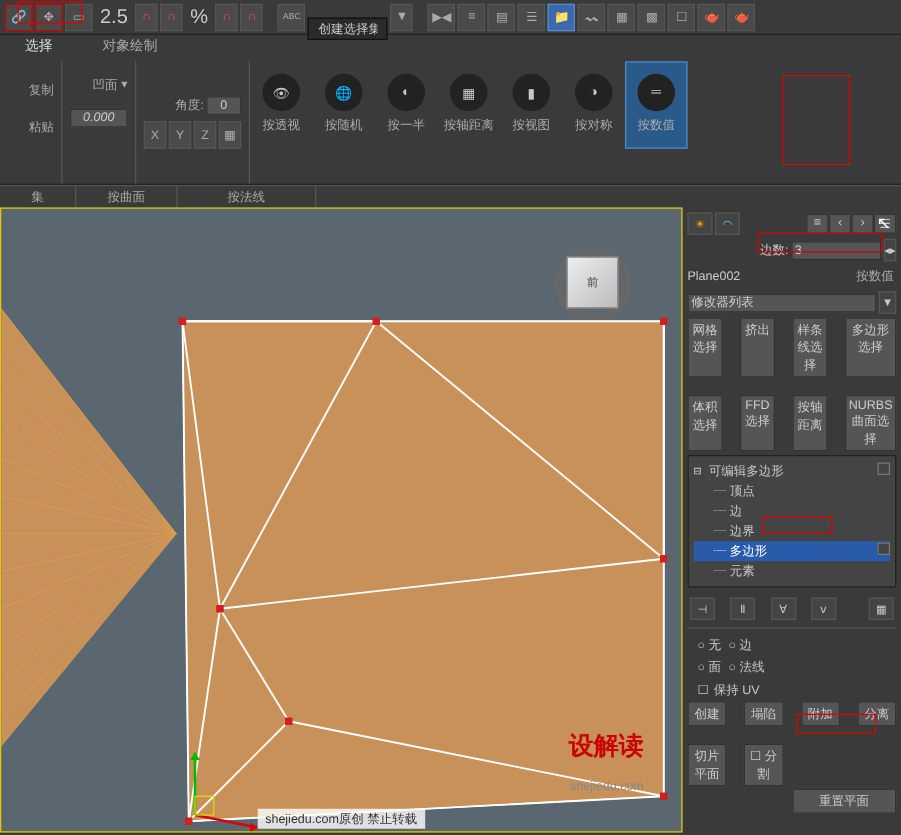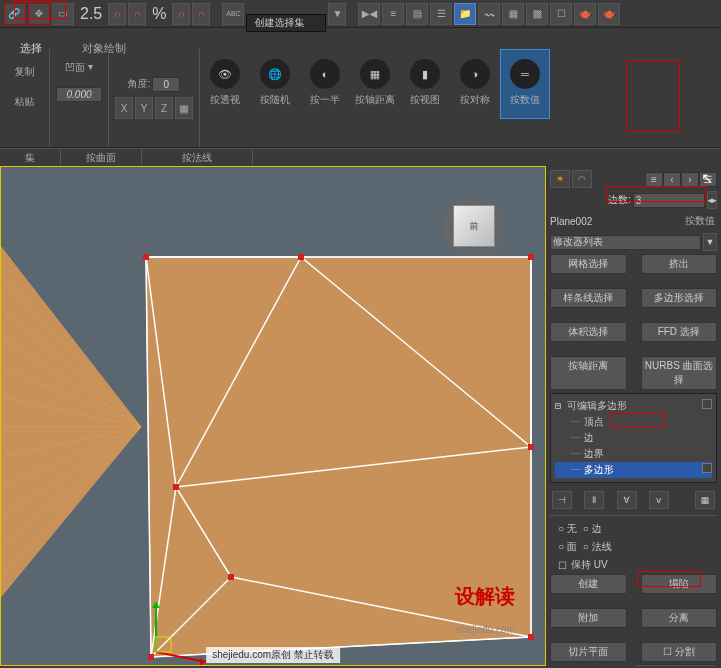--- a/index.html
+++ b/index.html
@@ -1,29 +1,29 @@
 <!DOCTYPE html>
 <html><head>
 <meta charset="utf-8">
 <style>
 * { margin: 0; padding: 0; box-sizing: border-box; }
 body { font-family: "Microsoft YaHei", sans-serif; font-size: 11px; background: #3a3a3a; color: #c8c8c8; width: 721px; height: 668px; overflow: hidden; position: relative; }
 .toolbar-top { background: #3a3a3a; height: 28px; display: flex; align-items: center; gap: 2px; padding: 2px 4px; border-bottom: 1px solid #222; }
 .tb-btn { width: 22px; height: 22px; background: #4a4a4a; border: 1px solid #555; display: flex; align-items: center; justify-content: center; color: #aaa; font-size: 10px; }
 .tb-btn.small { width: 18px; }
 .tb-val { color: #ccc; padding: 0 4px; font-size: 16px; }
-.tb-input { background: #2a2a2a; border: 1px solid #111; color: #ccc; width: 80px; height: 18px; font-size: 10px; padding: 0 7px; margin-top: 19px; }
+.tb-input { background: #2a2a2a; border: 1px solid #111; color: #ccc; width: 64px; height: 18px; font-size: 10px; padding: 0 7px; margin-top: 19px; }
 .tb-red { border: 1px solid #c00; }
 .tb-blue { background: #3a6aaa; border: 1px solid #5a8acc; }
 .ribbon { background: #3a3a3a; height: 120px; display: flex; border-bottom: 1px solid #222; }
 .rib-tabs { position: absolute; top: 29px; left: 0; display: flex; height: 20px; }
-.rib-tab { padding: 12px 20px; color: #aaa; font-size: 11px; }
+.rib-tab { padding: 0 20px; color: #aaa; font-size: 11px; }
 .rib-tab.active { background: #3a3a3a; color: #ddd; }
 .rib-groups { display: flex; margin-top: 21px; }
-.rib-group { border-right: 1px solid #555; padding: 4px 6px; display: flex; flex-direction: column; align-items: center; min-width: 50px; position: relative; }
+.rib-group { border-right: 1px solid #555; padding: 4px 6px; display: flex; flex-direction: column; align-items: flex-end; min-width: 50px; position: relative; }
 .rib-lbl { font-size: 10px; color: #aaa; margin-bottom: 2px; }
 .rib-num { background: #555; border: 1px solid #333; color: #ccc; width: 46px; height: 15px; font-size: 10px; text-align: center; }
 .rib-icons { display: flex; gap: 2px; margin-top: 4px; }
 .rib-bigbtn { width: 50px; height: 70px; display: flex; flex-direction: column; align-items: center; justify-content: center; gap: 4px; padding: 2px; }
 .rib-big-ico { width: 30px; height: 30px; background: #222; border-radius: 15px; display: flex; align-items: center; justify-content: center; }
 .rib-bigbtn.active { background: #2a5a8a; border: 1px solid #4a8acc; }
 .bottom-ribbon { display: flex; height: 18px; background: #3a3a3a; border-top: 1px solid #555; }
 .bot-tab { padding: 2px 25px; font-size: 10px; color: #aaa; border-right: 1px solid #555; }
 .main { display: flex; height: 500px; }
 .viewport { flex: 1; background: #5a6670; position: relative; border: 1px solid #e2c800; overflow: hidden; }
@@ -31,21 +31,21 @@
 .viewcube-ring { position: absolute; top: 30px; right: 40px; width: 62px; height: 62px; border: 8px solid #666; border-radius: 50%; opacity: 0.9; }
 .mesh { position: absolute; top: 80px; left: 0; width: 560px; height: 420px; }
 .panel { width: 175px; background: #3a3a3a; padding: 4px; overflow: hidden; }
 .pnl-row { display: flex; gap: 2px; margin-bottom: 3px; align-items: center; }
 .pnl-ico { width: 20px; height: 18px; background: #444; border: 1px solid #555; display:flex; align-items:center; justify-content:center; font-size:9px; }
 .pnl-nav { display:flex; background:#555; }
 .pnl-nav span { width: 18px; text-align:center; border:1px solid #333; font-size:10px; padding:1px 0; }
 .pnl-label { font-size: 10px; color: #ccc; }
 .pnl-field { background: #555; border: 1px solid #333; color: #ccc; font-size: 10px; height: 15px; padding: 0 2px; flex:1; }
 .pnl-center { text-align: center; font-size: 10px; color: #aaa; padding: 2px; }
-.pnl-btn-grid { display: grid; grid-template-columns: 1fr 1fr; gap: 14px; }
+.pnl-btn-grid { display: grid; grid-template-columns: 1fr 1fr 1fr 1fr; gap: 14px; }
 .pnl-btn { background: #555; border: 1px solid #333; color: #ccc; font-size: 10px; padding: 2px; text-align: center; }
 .pnl-tree { background: #444; border: 1px solid #222; padding: 4px; font-size: 10px; margin-top: 3px; }
 .tree-item { padding: 1px 0 1px 16px; }
 .tree-root { padding: 1px 0; font-family: Liberation Mono, monospace; }
 .tree-sel { background: #2a5aaa; color: #fff; }
 .pnl-icons { display:flex; justify-content: space-between; margin-top: 6px; padding: 2px; }
 .pnl-sec { border-top: 1px solid #555; margin-top: 4px; padding-top: 4px; }
 .radio-row { display: flex; gap: 6px; padding: 2px 8px; font-size: 10px; }
 .chk { display: flex; align-items: center; gap: 4px; font-size: 10px; padding: 2px 8px; }
 .watermark { position: absolute; bottom: 30px; right: 30px; color: #888; font-size: 10px; }
@@ -255,20 +255,21 @@
         <div class="pnl-btn">按轴距离</div>
         <div class="pnl-btn">NURBS 曲面选择</div>
       </div>
     <div class="pnl-tree">
       <div class="tree-root">⊟ <span>可编辑多边形</span> <span style="float:right;border:1px solid #777;width:10px;height:10px;display:inline-block"></span></div>
       <div id="tree-items">
           <div class="tree-item">┈ 顶点</div>
           <div class="tree-item">┈ 边</div>
           <div class="tree-item">┈ 边界</div>
           <div class="tree-item tree-sel">┈ 多边形 <span style="float:right;border:1px solid #777;width:10px;height:10px;display:inline-block;background:#444"></span></div>
+          <div class="tree-item">┈ 元素</div>
         </div>
     </div>
     <div class="highlight-red" style="top:413px;right:55px;width:56px;height:14px"></div>
     <div class="pnl-icons">
       <div class="pnl-ico">⊣</div>
       <div class="pnl-ico">Ⅱ</div>
       <div class="pnl-ico">∀</div>
       <div class="pnl-ico">ⅴ</div>
       <div class="pnl-ico" style="margin-left:14px">▦</div>
     </div>

